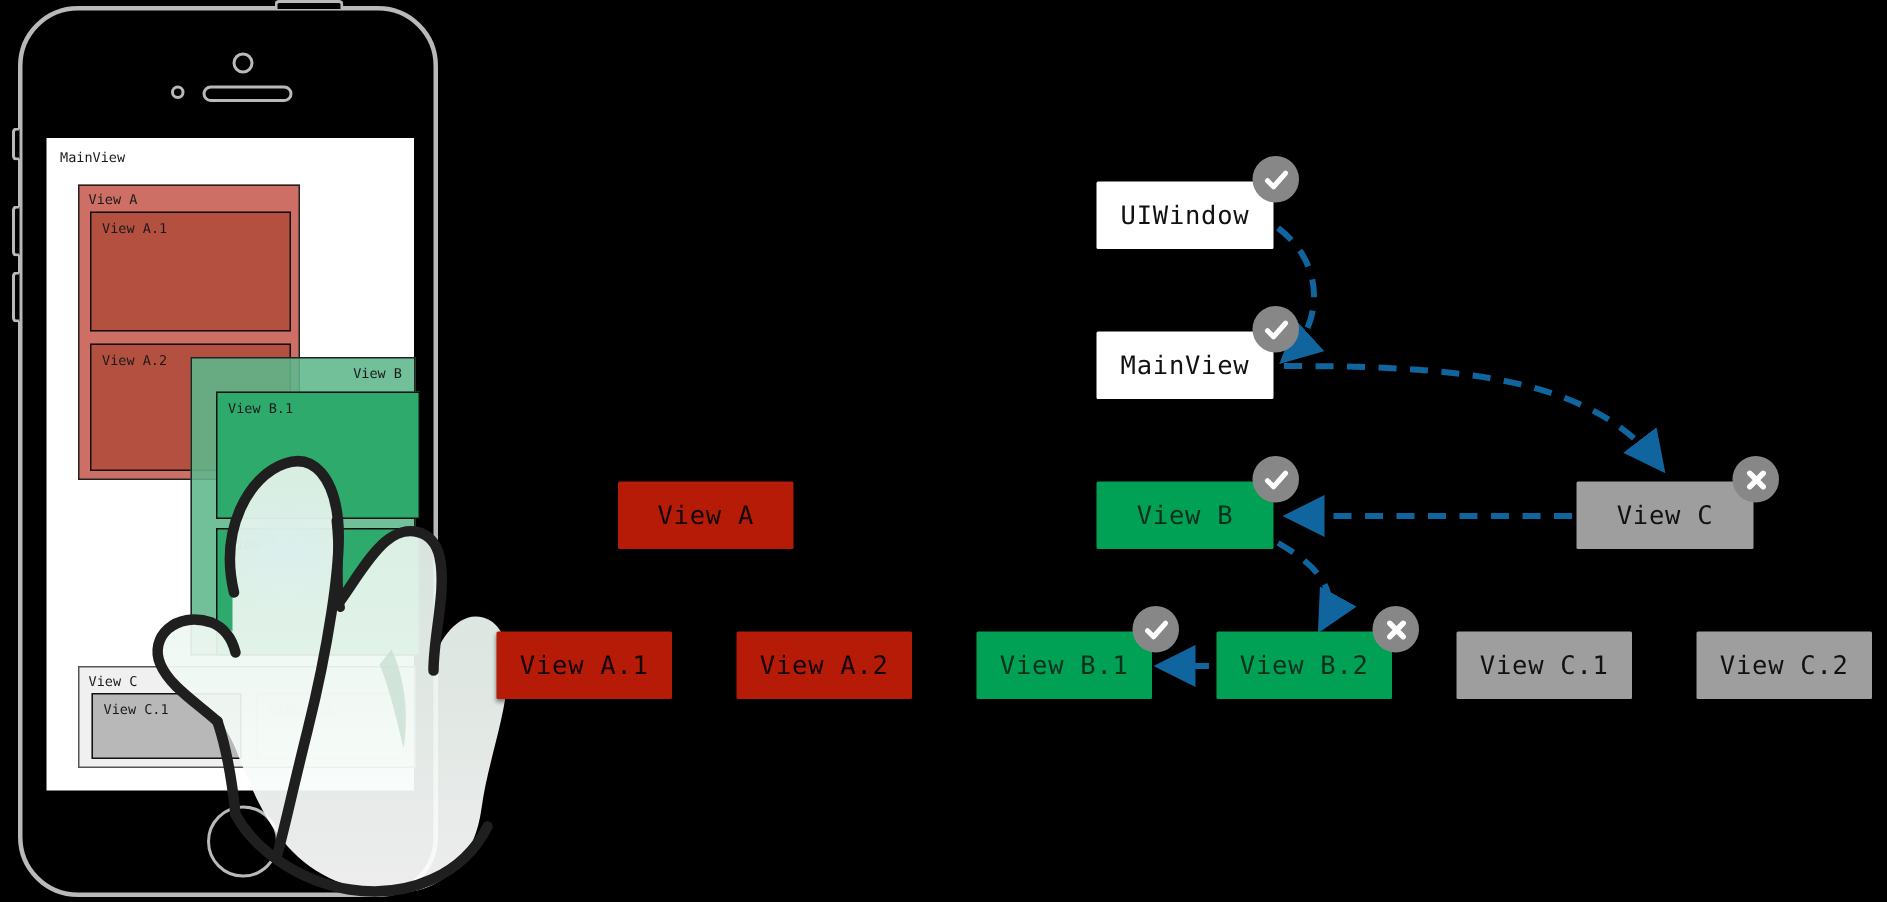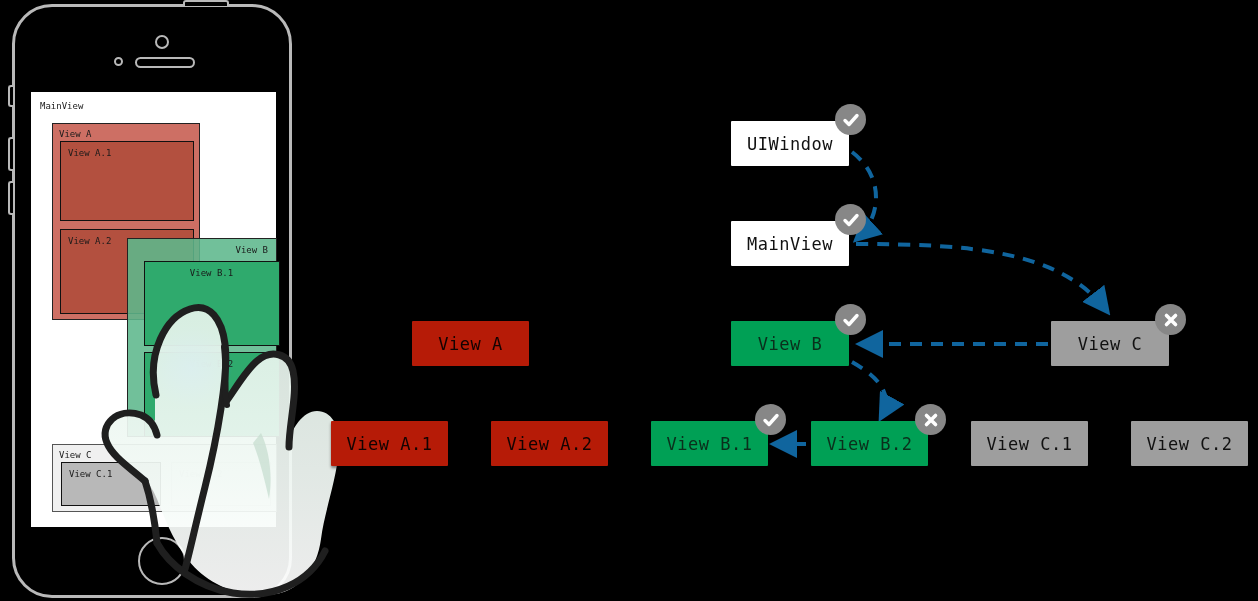--- a/index.html
+++ b/index.html
@@ -7,21 +7,20 @@
     margin: 0; padding: 0;
     background: #000;
     width: 1258px; height: 601px;
     overflow: hidden;
     font-family: "DejaVu Sans Mono", "Liberation Mono", monospace;
   }
   #stage {
     position: relative;
     width: 1258px; height: 601px;
     background: #000;
-    text-align: center;
   }
 
   
   #phone {
     position: absolute; left: 12px; top: 4px;
     width: 280px; height: 594px;
     border: 3px solid #b9b9b9;
     border-radius: 40px;
     background: #000;
   }

